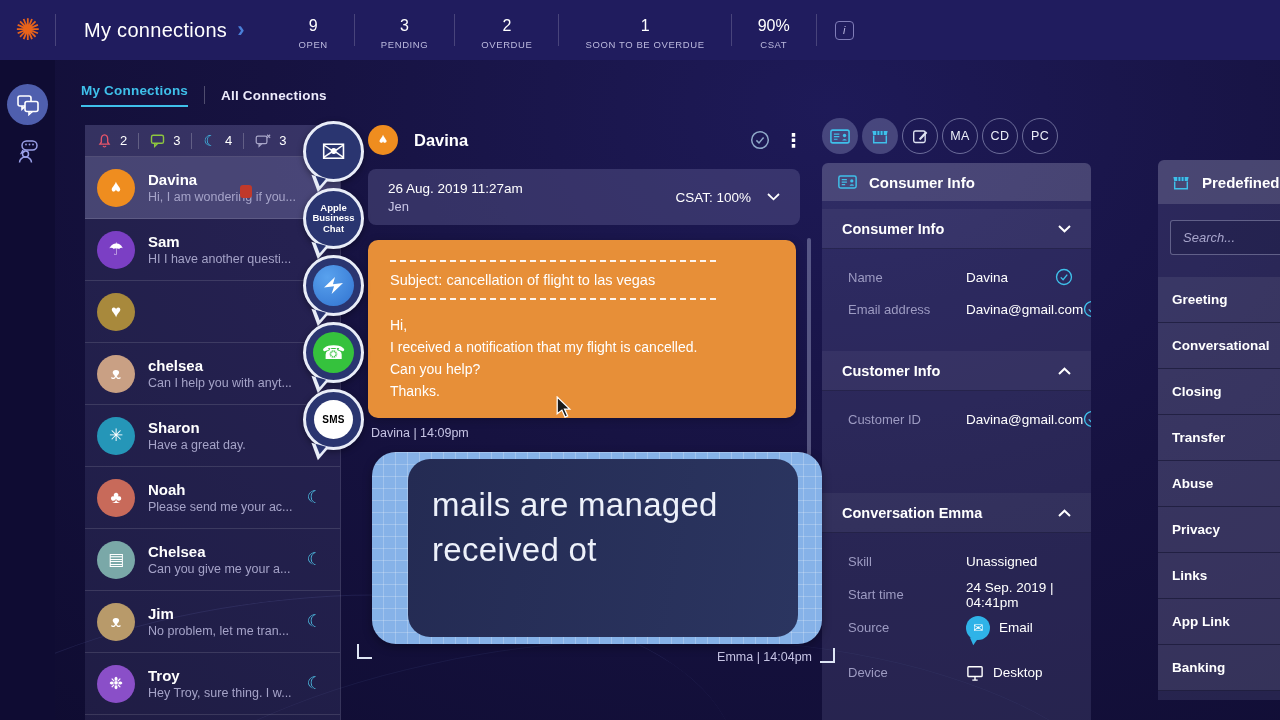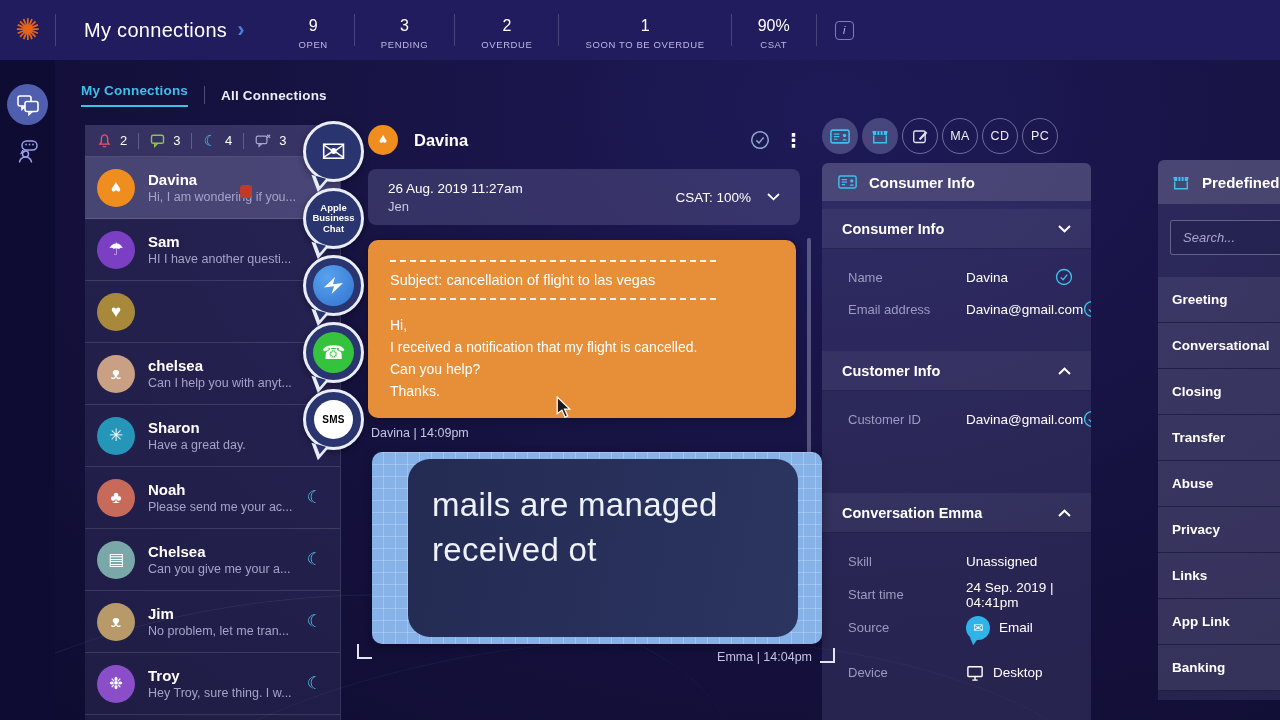--- a/index.html
+++ b/index.html
@@ -95,21 +95,21 @@
   .dash2{margin:10px 0 14px 0;}
   .ob-subject{font-size:14.5px;color:#fff;}
   .ob-line{font-size:14px;color:#fff;line-height:22px;}
   .msg-meta{position:absolute;font-size:12.5px;color:#c6c4e4;}
   #davmeta{left:371px;top:426px;}
   #emmameta{left:688px;top:650px;width:124px;text-align:right;}
 
   #cursor{position:absolute;left:556px;top:396px;z-index:80;}
 
   
-  #caption{position:absolute;left:372px;top:452px;width:450px;height:192px;border-radius:10px;
+  #caption{position:absolute;left:372px;top:452px;width:450px;height:192px;border-radius:24px;
     background:#86b2e8;
     background-image:repeating-linear-gradient(0deg,transparent 0 11px,rgba(255,255,255,0.22) 11px 12px),
                      repeating-linear-gradient(90deg,transparent 0 11px,rgba(255,255,255,0.22) 11px 12px);
     box-shadow:0 3px 10px rgba(0,0,10,.35);z-index:55;}
   #caption .inner{position:absolute;left:36px;right:24px;top:7px;bottom:7px;border-radius:22px;
     background:linear-gradient(100deg,#242b53 0%,#2b3560 100%);}
   .cap-text{padding:24px 0 0 24px;font-size:33px;color:#edf1fa;line-height:1.35;letter-spacing:.3px;}
   .bracket{position:absolute;width:15px;height:15px;z-index:56;}
   .bl{left:357px;top:644px;border-left:2px solid #dfe6f5;border-bottom:2px solid #dfe6f5;}
   .br{left:820px;top:648px;border-right:2px solid #dfe6f5;border-bottom:2px solid #dfe6f5;}

